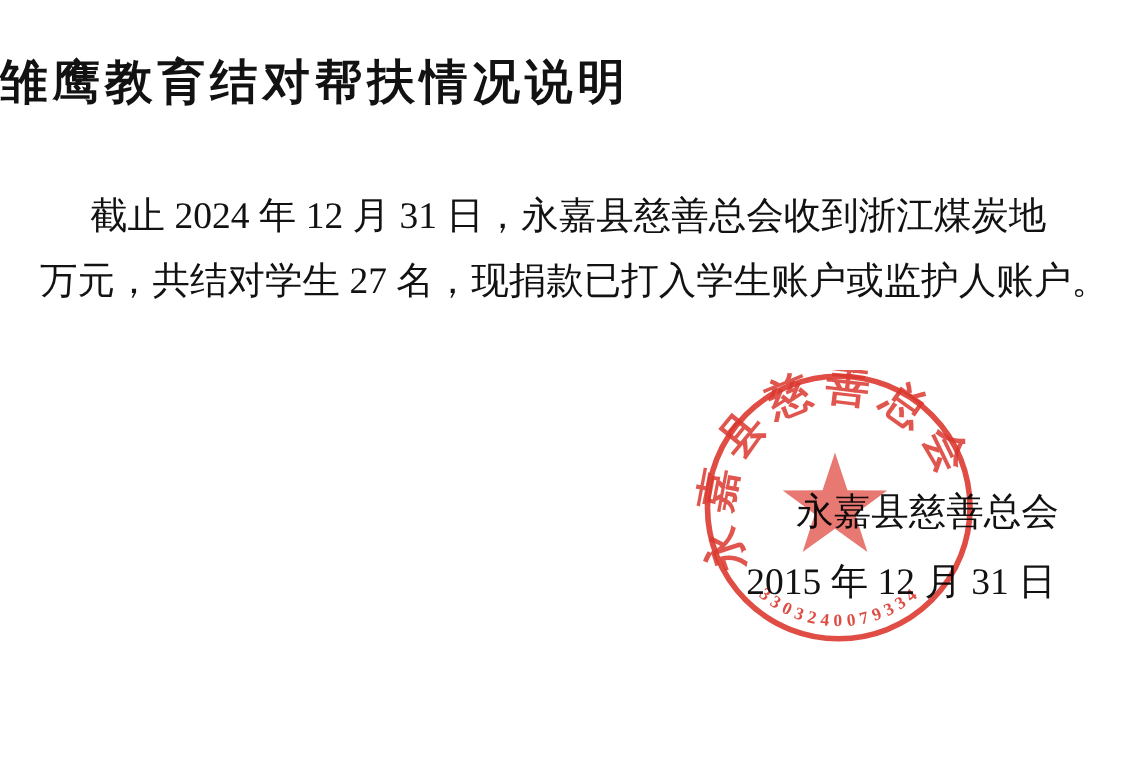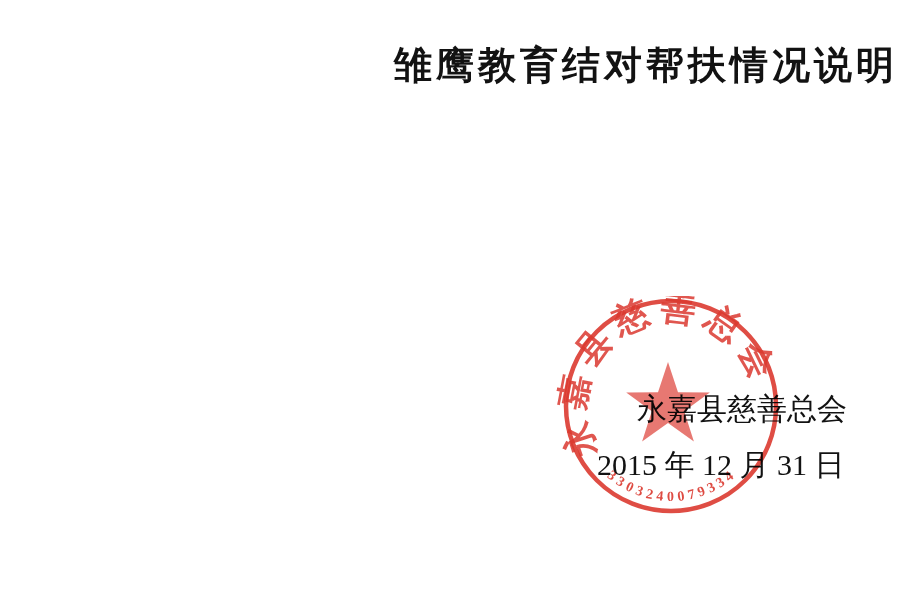--- a/index.html
+++ b/index.html
@@ -11,21 +11,21 @@
     overflow: hidden;
     font-family: "Liberation Serif", "DejaVu Serif", serif;
     color: #121212;
   }
   .title {
     position: absolute;
     top: 40px;
     left: 0;
     width: 100%;
     margin: 0;
-    text-align: right;
+    text-align: left;
     font-size: 38px;
     font-weight: 600;
     letter-spacing: 4px;
     white-space: nowrap;
   }
   .body-text {
     position: absolute;
     left: 32px;
     top: 147px;
     width: 836px;
@@ -73,20 +73,22 @@
   }
 </style>
 </head>
 <body>
 
 <div class="page">
 
   <h1 class="title">雏鹰教育结对帮扶情况说明</h1>
 
   <div class="body-text">
+    <div class="body-line indent">截止 2024 年 12 月 31 日，永嘉县慈善总会收到浙江煤炭地</div>
+    <div class="body-line">万元，共结对学生 27 名，现捐款已打入学生账户或监护人账户。</div>
   </div>
 
   <div class="sig-org">永嘉县慈善总会</div>
 
   <div class="sig-date">2015 年 12 月 31 日</div>
 
   <svg class="seal" width="230" height="220" viewBox="0 0 230 220">
     <defs>
       <path id="seal-arc-top" d="M 44.6 159.3 A 86 86 0 1 1 200.7 102.5" fill="none"></path>
       <path id="seal-arc-bottom" d="M 46.4 176.6 A 97 97 0 0 0 183.6 176.6" fill="none"></path>

